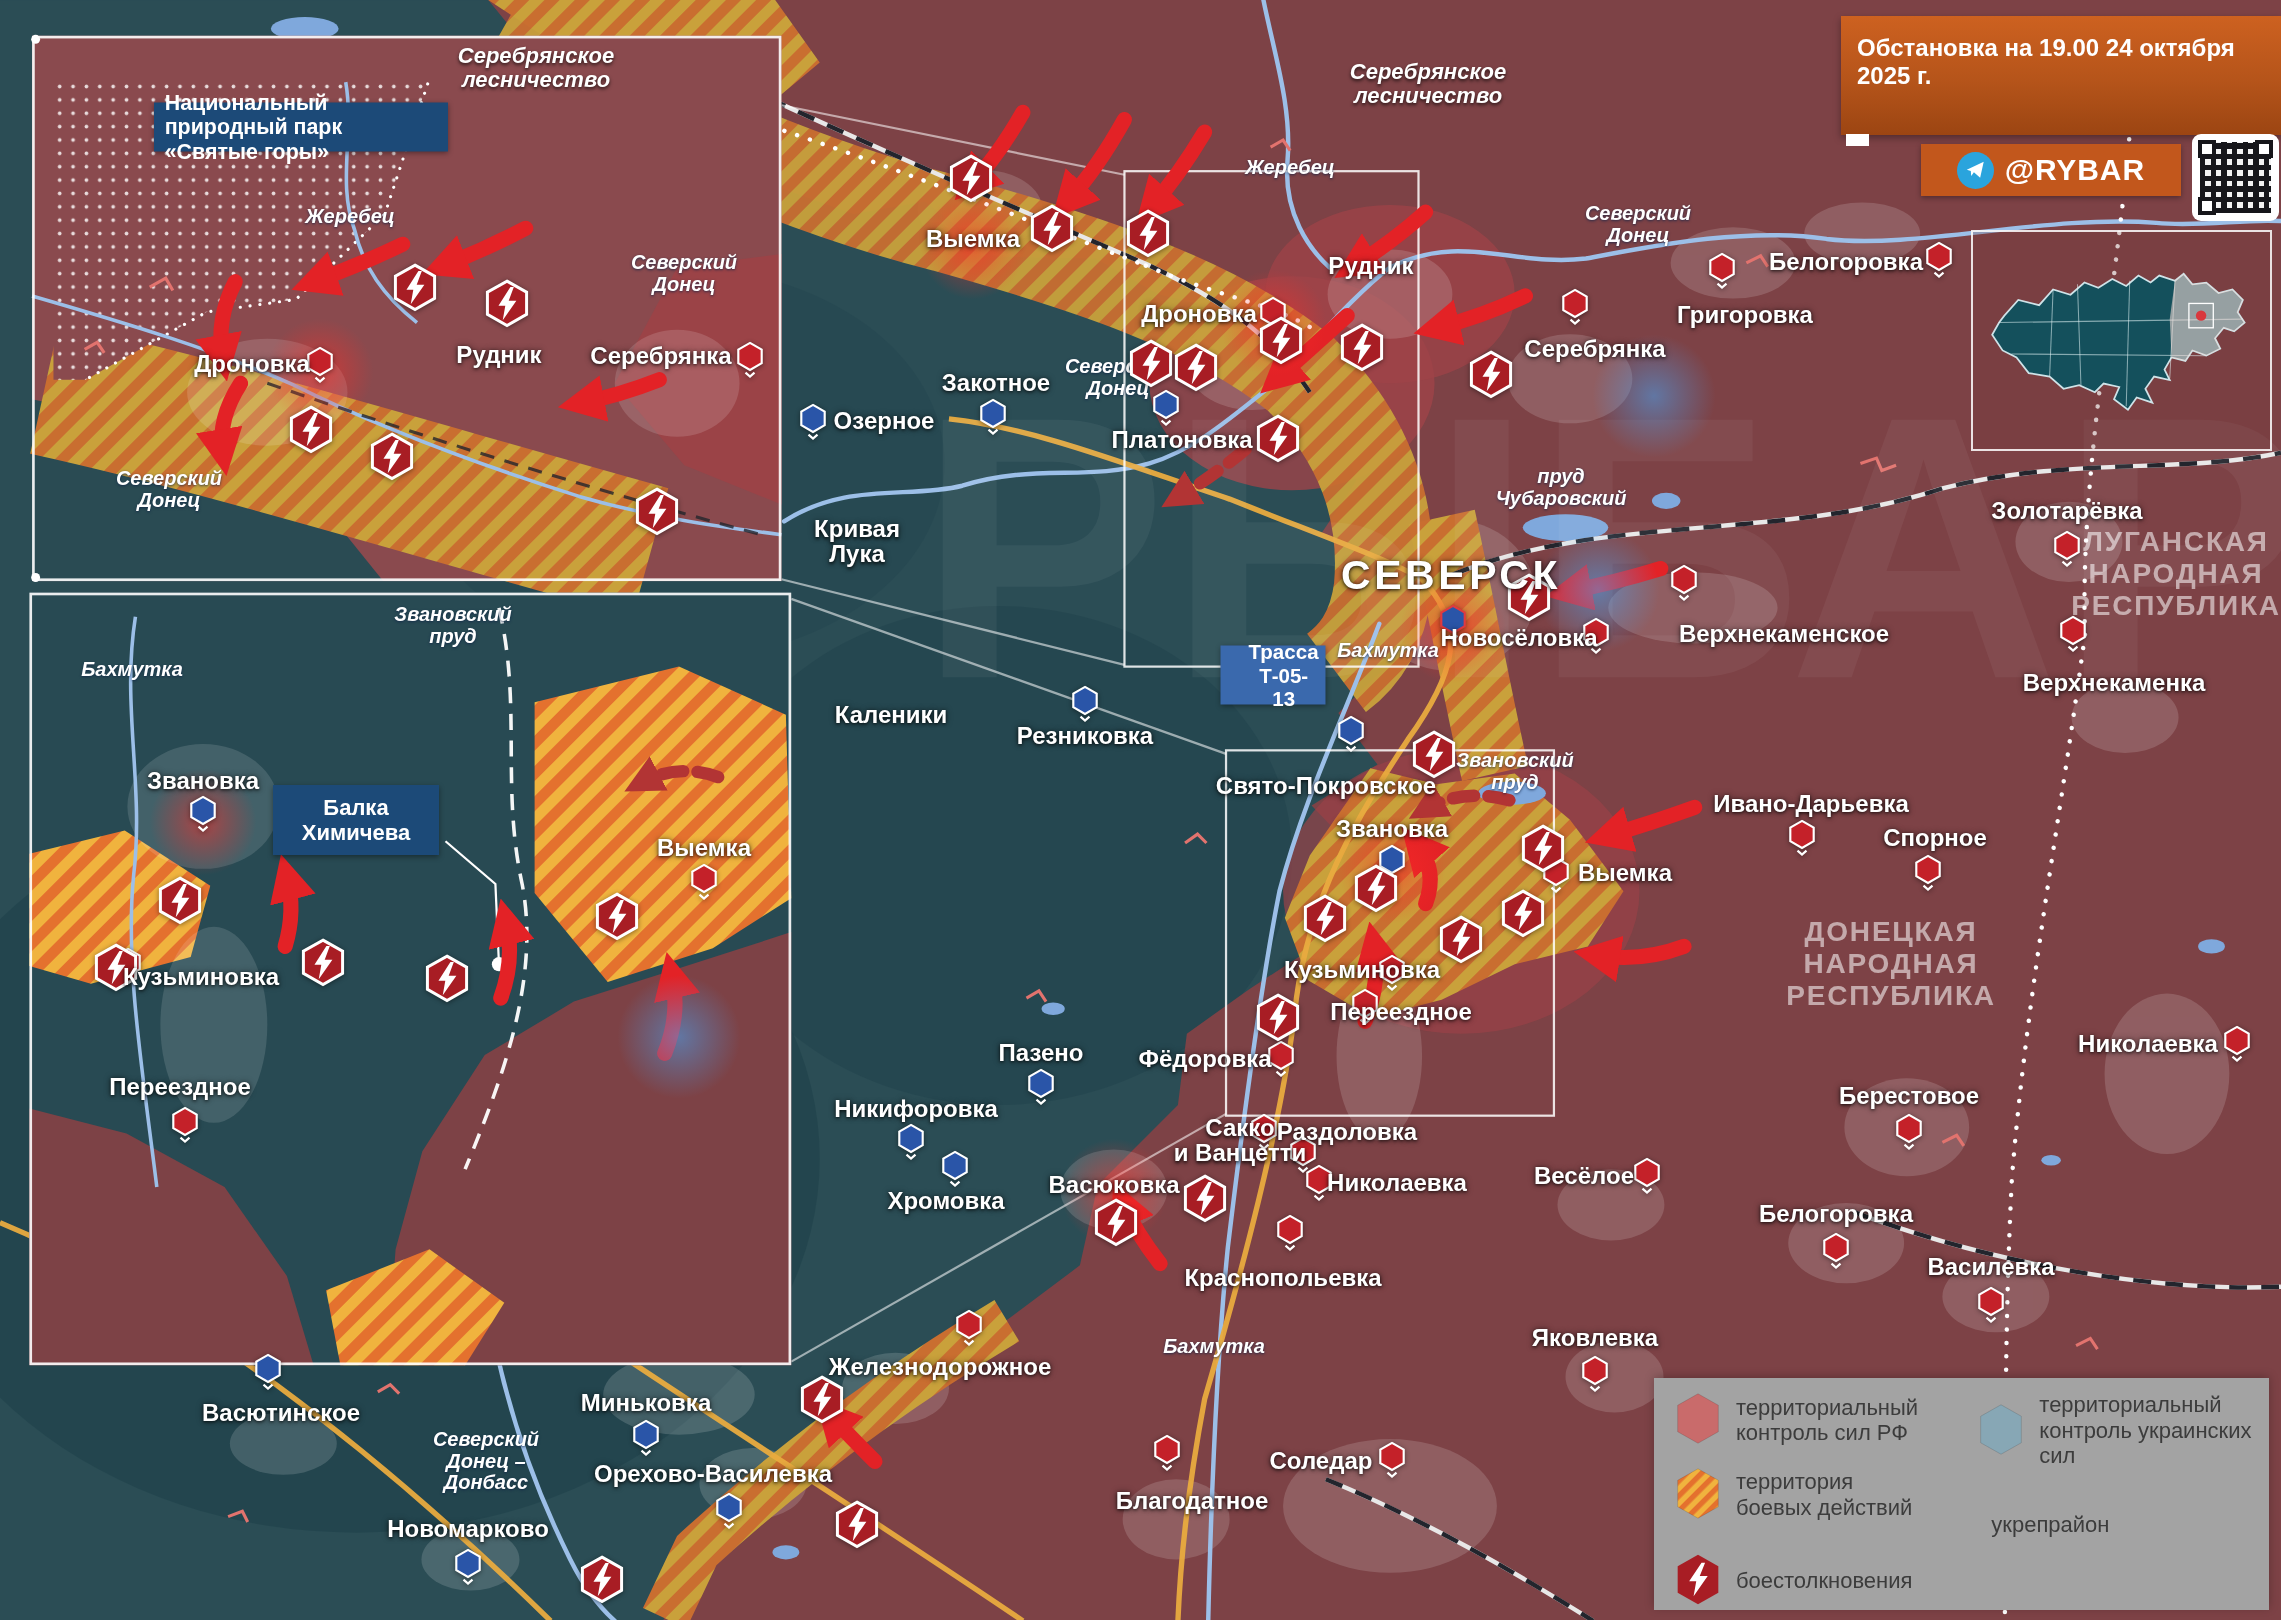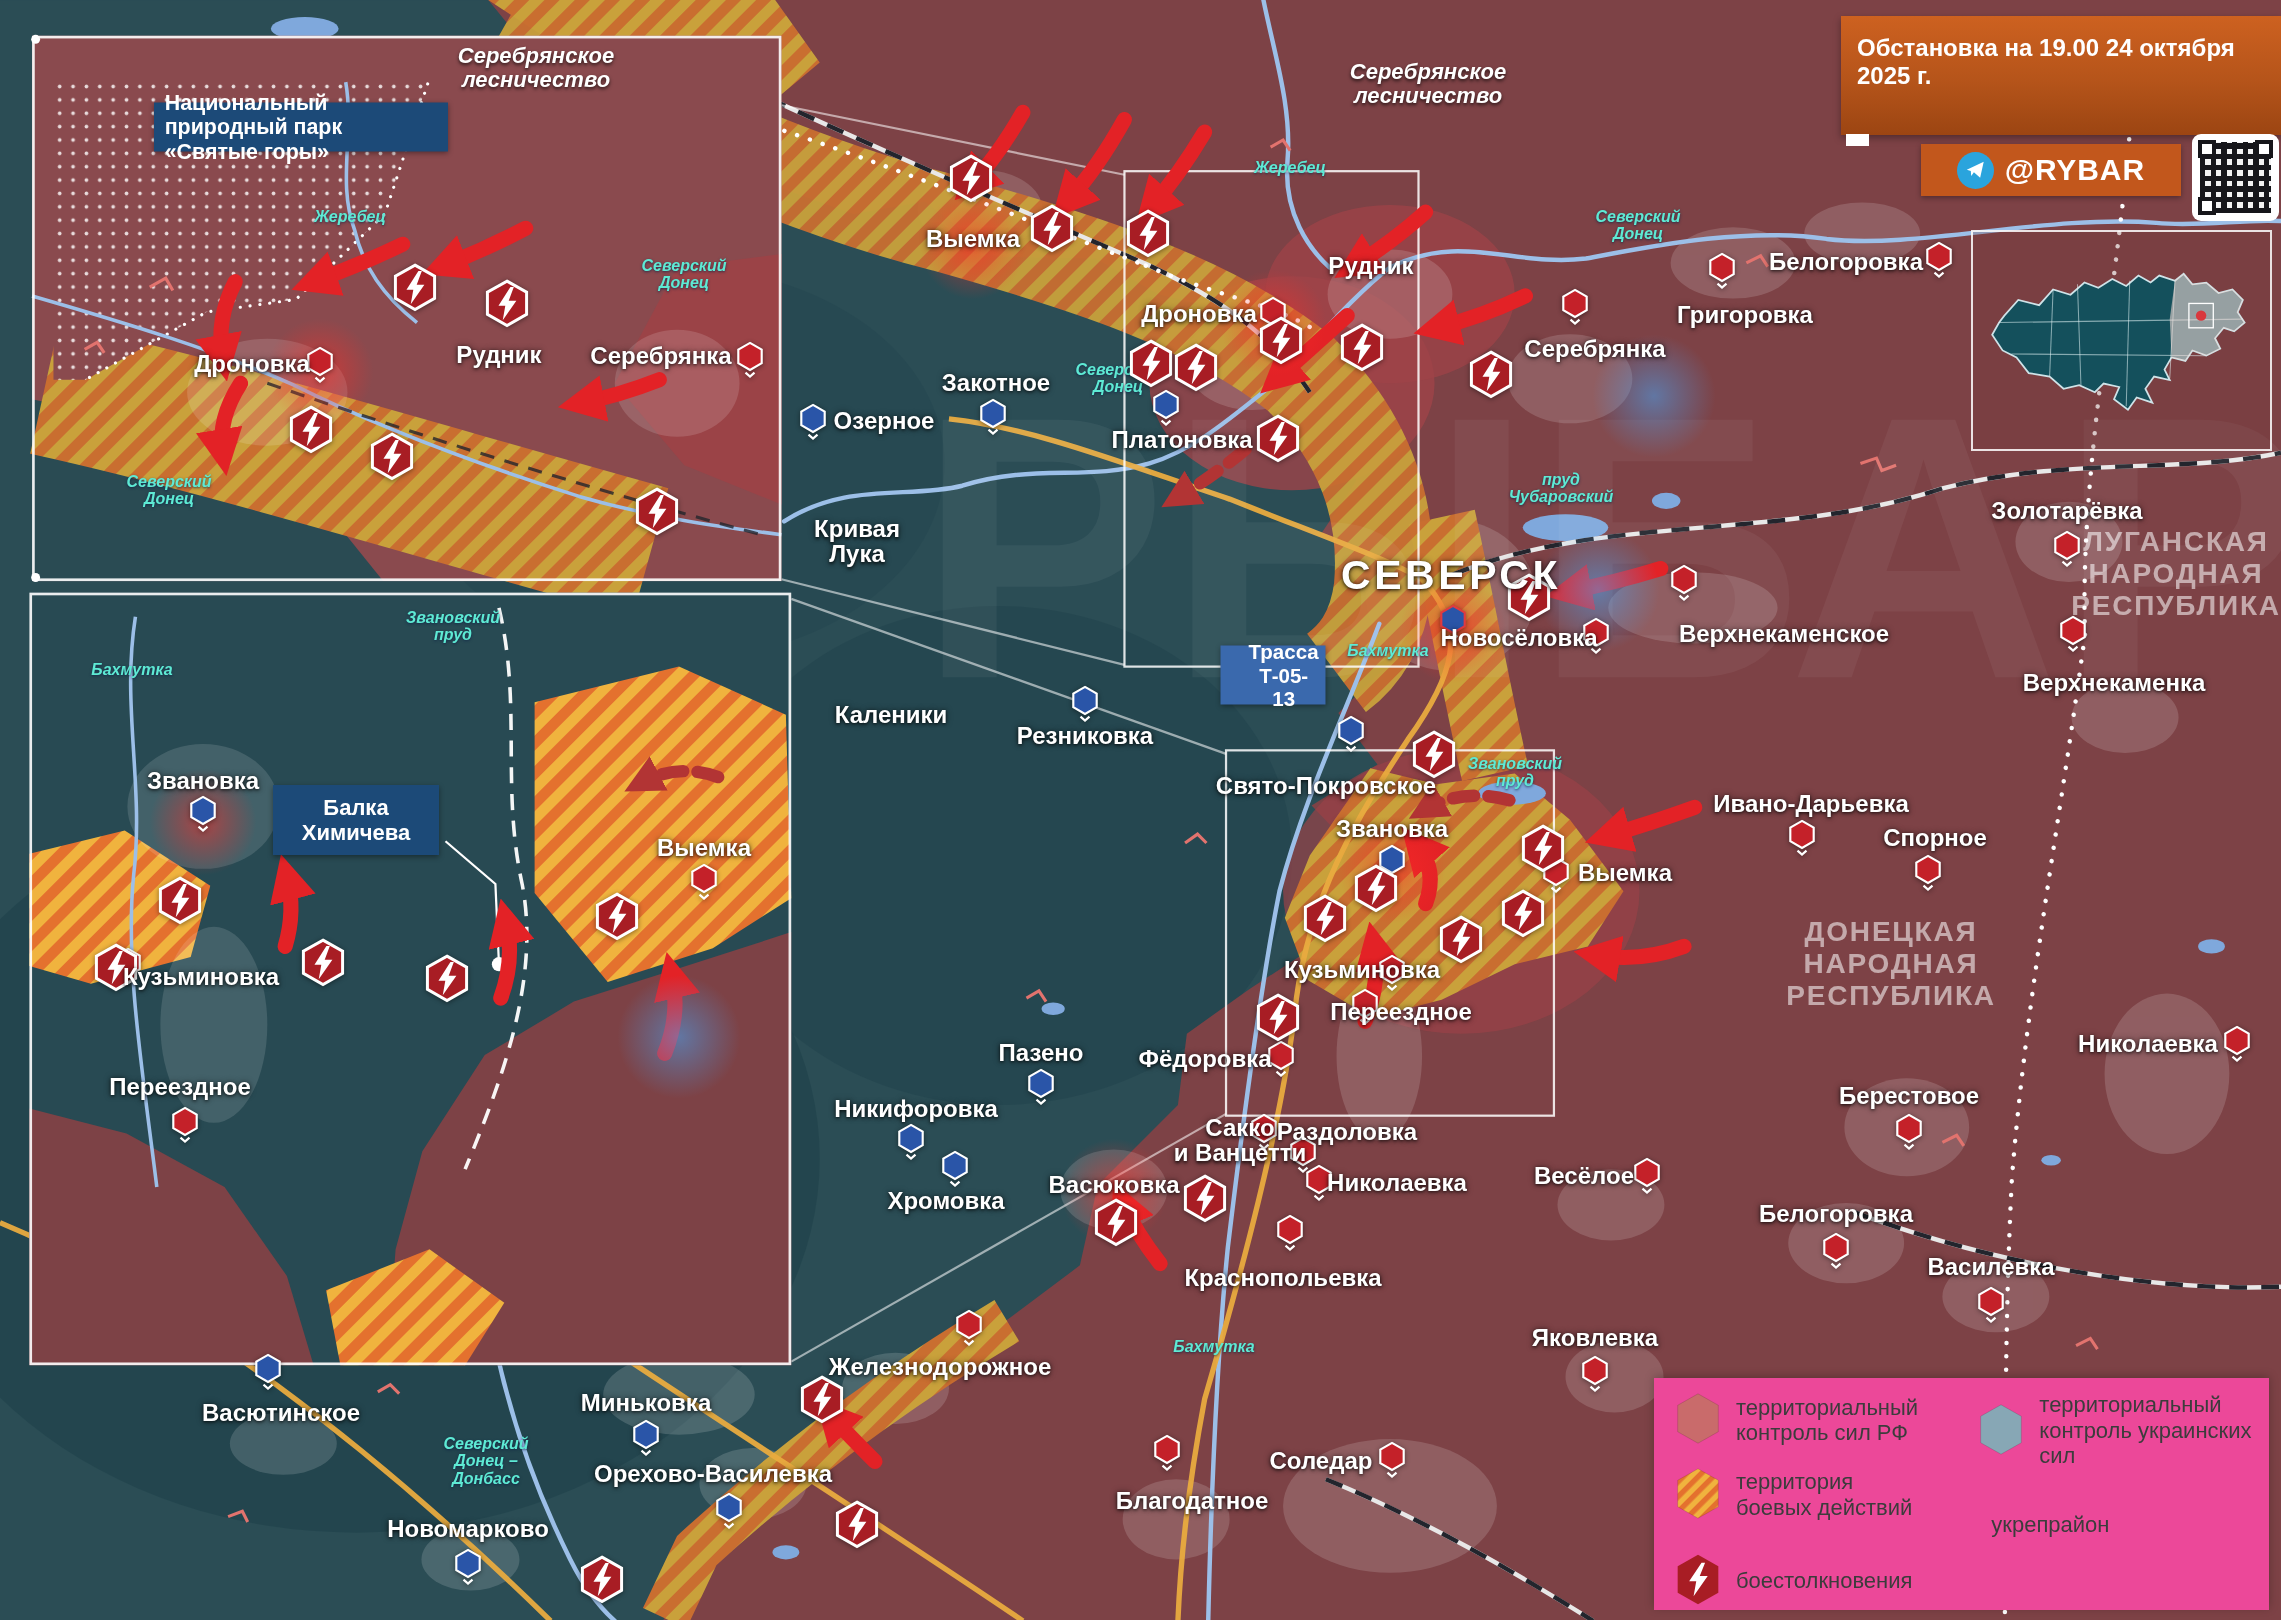--- a/index.html
+++ b/index.html
@@ -10,22 +10,22 @@
   .glow{position:absolute;transform:translate(-50%,-50%);border-radius:50%;z-index:2;}
   .glow.red{background:radial-gradient(circle,rgba(255,45,40,.55) 0%,rgba(255,45,40,0) 65%);}
   .glow.blue{background:radial-gradient(circle,rgba(70,170,255,.5) 0%,rgba(70,170,255,0) 65%);}
   .bolt,.pin{position:absolute;transform:translate(-50%,-50%);z-index:4;line-height:0;
      filter:drop-shadow(0 1.8px 2.7px rgba(0,0,0,.45));}
   .town{position:absolute;transform:translate(-50%,-50%);z-index:5;color:#fff;font-weight:700;
      text-align:center;white-space:pre-line;line-height:1.04;
      text-shadow:0 1.8px 3.6px rgba(0,0,0,.8),0 0 7.1px rgba(0,0,0,.45);}
   .town.l{font-size:24px;}
   .town.xl{font-size:41px;letter-spacing:3.6px;}
-  .water{position:absolute;transform:translate(-50%,-50%);z-index:3;color:#5eead4;font-weight:700;
-     font-style:italic;font-size:16px;white-space:pre-line;text-align:center;line-height:1.08;
+  .water{position:absolute;transform:translate(-50%,-50%);z-index:3;color:#ffffff;font-weight:700;
+     font-style:italic;font-size:20px;white-space:pre-line;text-align:center;line-height:1.08;
      text-shadow:0 0.9px 2.7px rgba(15,35,70,.8);}
   .region{position:absolute;transform:translate(-50%,-50%);z-index:3;color:rgba(255,255,255,.55);
      font-weight:700;font-size:28px;letter-spacing:1.8px;white-space:pre-line;text-align:center;line-height:1.15;}
   .forest{position:absolute;transform:translate(-50%,-50%);z-index:5;color:#fff;font-weight:700;
      font-style:italic;font-size:22px;white-space:pre-line;text-align:center;line-height:1.1;
      text-shadow:0 1.8px 3.6px rgba(0,0,0,.7);}
   .ibox{position:absolute;transform:translate(-50%,-50%);z-index:5;background:#1c4a78;color:#fff;
      font-weight:700;font-size:22px;white-space:pre-line;line-height:1.15;display:flex;
      align-items:center;box-shadow:0 1.8px 5.3px rgba(0,0,0,.4);padding:5.3px 10.7px;box-sizing:border-box;}
   .ibox.center{justify-content:center;text-align:center;}
@@ -44,21 +44,21 @@
   .rybar .lbl{color:#fff;font-weight:700;font-size:30px;letter-spacing:0.9px;}
   .qr{position:absolute;left:2192px;top:134px;width:87px;height:87px;background:#fff;border-radius:9px;
      z-index:8;padding:8px;box-sizing:border-box;}
   .qr .px{width:100%;height:100%;position:relative;
      background-image:repeating-linear-gradient(0deg,#16161a 0 5.3px,transparent 5.3px 10.7px),
                       repeating-linear-gradient(90deg,#16161a 0 5.3px,#f2f2f2 5.3px 10.7px);}
   .qr .f{position:absolute;width:18px;height:18px;border:4.5px solid #16161a;background:#fff;box-sizing:border-box;}
   .qr .f.a{left:-1.8px;top:-1.8px;} .qr .f.b{right:-1.8px;top:-1.8px;} .qr .f.c{left:-1.8px;bottom:-1.8px;}
   .minimap{position:absolute;left:1971px;top:230px;width:301px;height:221px;z-index:7;
      border:2.7px solid rgba(255,255,255,.85);background:rgba(115,58,58,.28);box-sizing:border-box;}
-  .legend{position:absolute;left:1654px;top:1378px;width:615px;height:232px;background:#ec4899;z-index:8;
+  .legend{position:absolute;left:1654px;top:1378px;width:615px;height:232px;background:#a3a3a3;z-index:8;
      box-shadow:0 -1.8px 9px rgba(0,0,0,.25);}
   .leg-item{position:absolute;display:flex;align-items:center;gap:14.3px;}
   .leg-item .txt{font-size:22px;font-weight:400;color:#3c3c3c;line-height:1.16;white-space:pre-line;}
   .leg-line{width:57px;height:7.1px;background:#cd5a52;border-radius:3.6px;}
 </style>
 </head>
 <body>
 
 <div id="stage">
 

